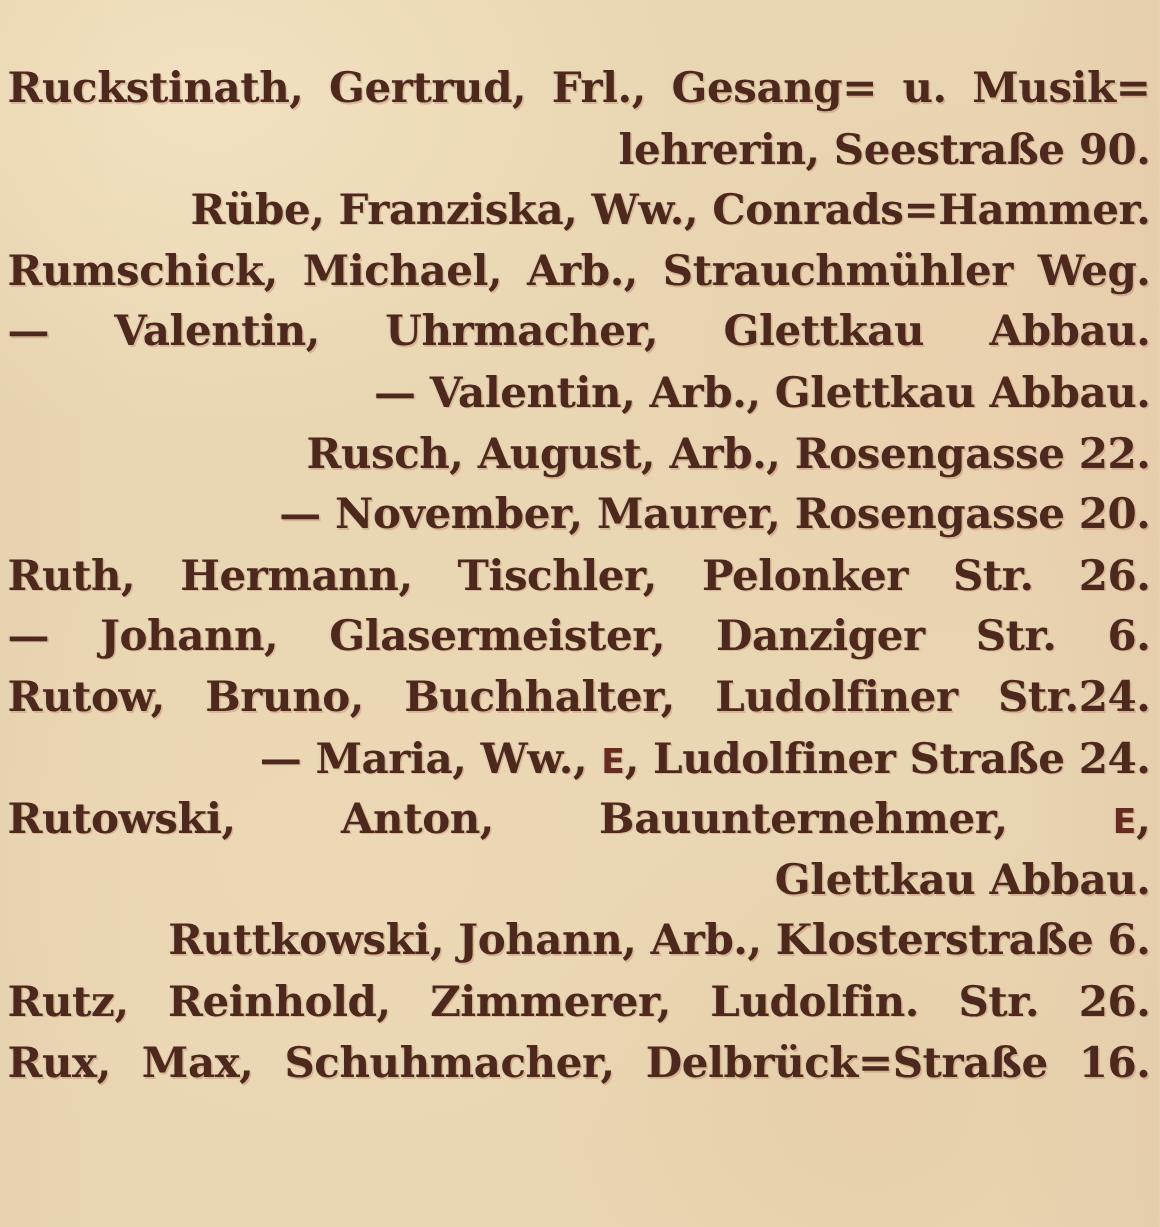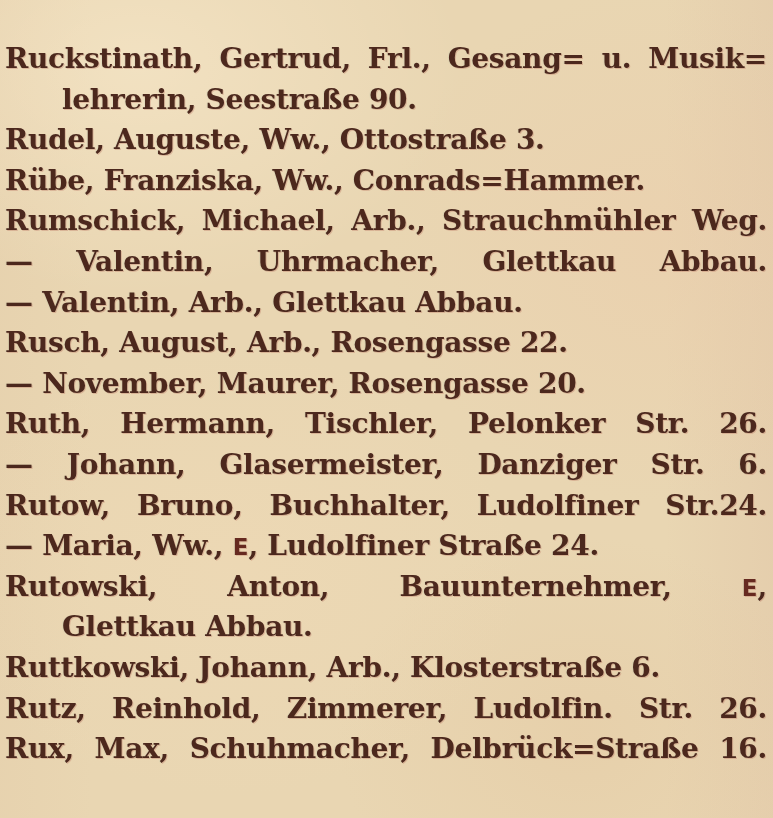--- a/index.html
+++ b/index.html
@@ -32,20 +32,21 @@
     line-height: 40.6px;
     font-size: 28px;
     font-weight: 700;
     letter-spacing: -0.3px;
     color: var(--ink);
     white-space: pre;
     overflow: hidden;
     text-shadow:
       1px 1px 0 rgba(172,90,76,0.28),
       -1px 0 0 rgba(150,188,168,0.16);
+    text-align: right;
   }
   .line.justify {
     white-space: normal;
     text-align: justify;
     text-align-last: justify;
   }
   .line.indent { padding-left: 57px; }
   .owner {
     font-family: "DejaVu Sans", sans-serif;
     font-weight: 700;
@@ -54,21 +55,20 @@
     letter-spacing: 0;
   }
 </style>
 </head>
 <body>
 
 <main class="page">
   <section>
       <div class="line justify"><span class="txt">Ruckstinath, Gertrud, Frl., Gesang= u. Musik=</span></div>
       <div class="line indent"><span class="txt">lehrerin, Seestraße 90.</span></div>
-      <div class="line"><span class="txt">Rudel, Auguste, Ww., Ottostraße 3.</span></div>
       <div class="line"><span class="txt">Rübe, Franziska, Ww., Conrads=Hammer.</span></div>
       <div class="line justify"><span class="txt">Rumschick, Michael, Arb., Strauchmühler Weg.</span></div>
       <div class="line justify"><span class="txt">— Valentin, Uhrmacher, Glettkau Abbau.</span></div>
       <div class="line"><span class="txt">— Valentin, Arb., Glettkau Abbau.</span></div>
       <div class="line"><span class="txt">Rusch, August, Arb., Rosengasse 22.</span></div>
       <div class="line"><span class="txt">— November, Maurer, Rosengasse 20.</span></div>
       <div class="line justify"><span class="txt">Ruth, Hermann, Tischler, Pelonker Str. 26.</span></div>
       <div class="line justify"><span class="txt">— Johann, Glasermeister, Danziger Str. 6.</span></div>
       <div class="line justify"><span class="txt">Rutow, Bruno, Buchhalter, Ludolfiner Str.24.</span></div>
       <div class="line"><span class="txt">— Maria, Ww., </span><span class="owner">E</span><span class="txt">, Ludolfiner Straße 24.</span></div>

